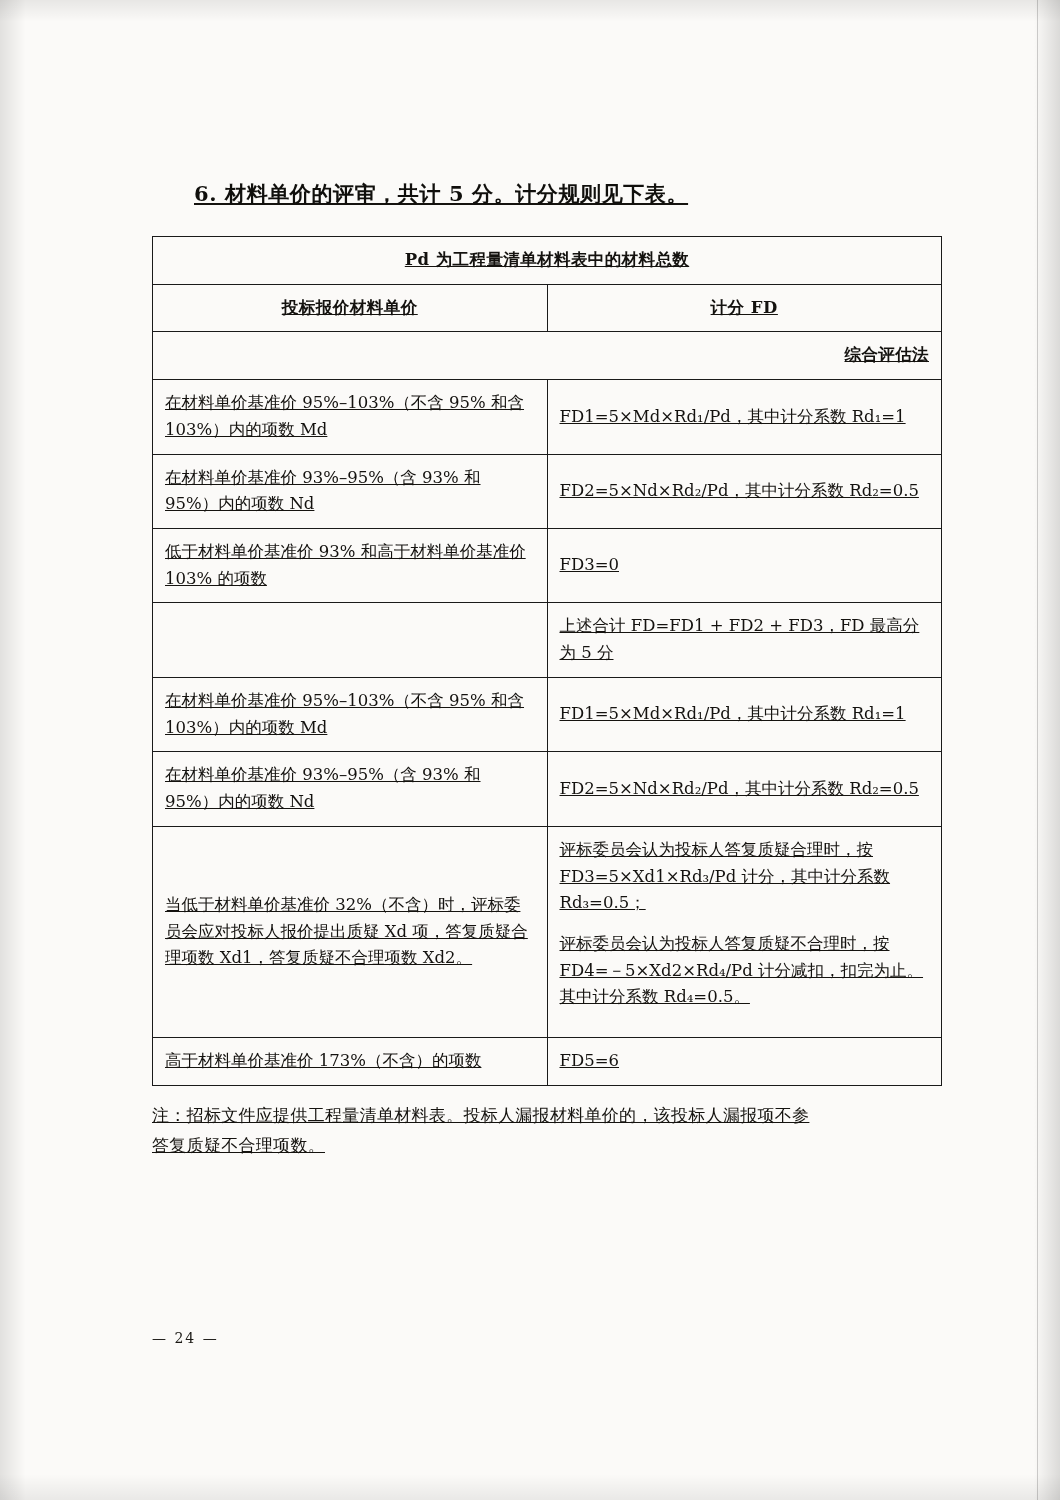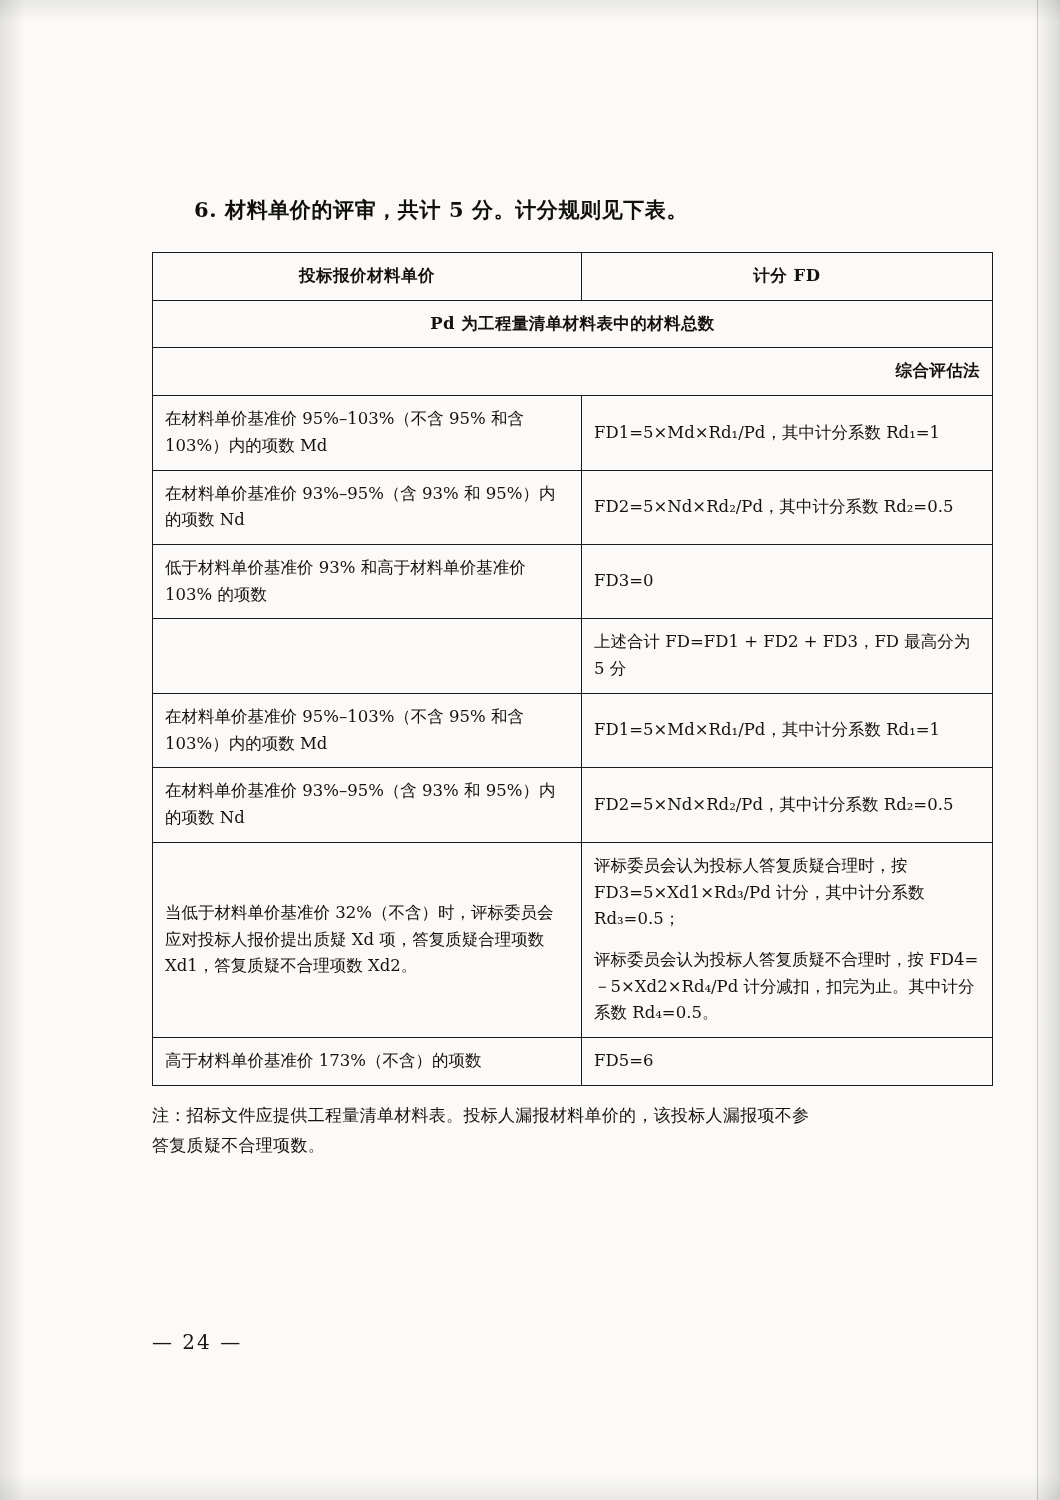--- a/index.html
+++ b/index.html
@@ -40,22 +40,23 @@
     position: absolute;
     top: 0; bottom: 0;
     right: 22px;
     width: 1px;
     background: rgba(0,0,0,0.18);
     pointer-events: none;
   }
   .content {
     position: absolute;
     left: 152px;
-    top: 196px;
+    top: 180px;
     width: 790px;
+    text-decoration: underline;
   }
   .heading {
     font-size: 21px;
     font-weight: bold;
     letter-spacing: 0.6px;
     margin: 0 0 28px 42px;
     color: #100f0c;
   }
   table.rules {
     border-collapse: collapse;
@@ -90,34 +91,34 @@
     text-align: right;
     font-weight: bold;
     font-size: 17px;
     letter-spacing: 0.4px;
     padding: 12px 8px;
   }
   td.tall { height: 150px; }
   td.formula-block p {
     margin: 0 0 14px 0;
   }
-  td.formula-block p:last-child { margin-bottom: 0; }
+  td.formula-block p:last-child { margin-bottom: 16px; }
   .note {
     margin-top: 15px;
     font-size: 17px;
     line-height: 1.75;
     letter-spacing: 0.3px;
     text-indent: 0;
   }
   .note .l2 { display: block; }
   .pagenum {
     position: absolute;
     left: 152px;
     top: 1330px;
-    font-size: 20px;
+    font-size: 14px;
     letter-spacing: 2px;
     color: #1a1814;
   }
 </style>
 </head>
 <body>
 
 <div class="page">
 
   <div class="scan-top"></div>
@@ -126,26 +127,26 @@
   <div class="scan-edge right"></div>
   <div class="right-rule"></div>
 
   <div class="content">
 
     <h1 class="heading">6. 材料单价的评审，共计 5 分。计分规则见下表。</h1>
 
     <table class="rules">
       <tbody>
         <tr>
+          <td class="band" colspan="2">Pd 为工程量清单材料表中的材料总数</td>
+        </tr>
+
+        <tr>
           <td class="col-left hdr">投标报价材料单价</td>
           <td class="col-right hdr">计分 FD</td>
-        </tr>
-
-        <tr>
-          <td class="band" colspan="2">Pd 为工程量清单材料表中的材料总数</td>
         </tr>
 
         <tr>
           <td class="band-sub" colspan="2">综合评估法</td>
         </tr>
 
         <tr>
           <td class="col-left">在材料单价基准价 95%–103%（不含 95% 和含 103%）内的项数 Md</td>
           <td class="col-right">FD1=5×Md×Rd₁/Pd，其中计分系数 Rd₁=1</td>
         </tr>

